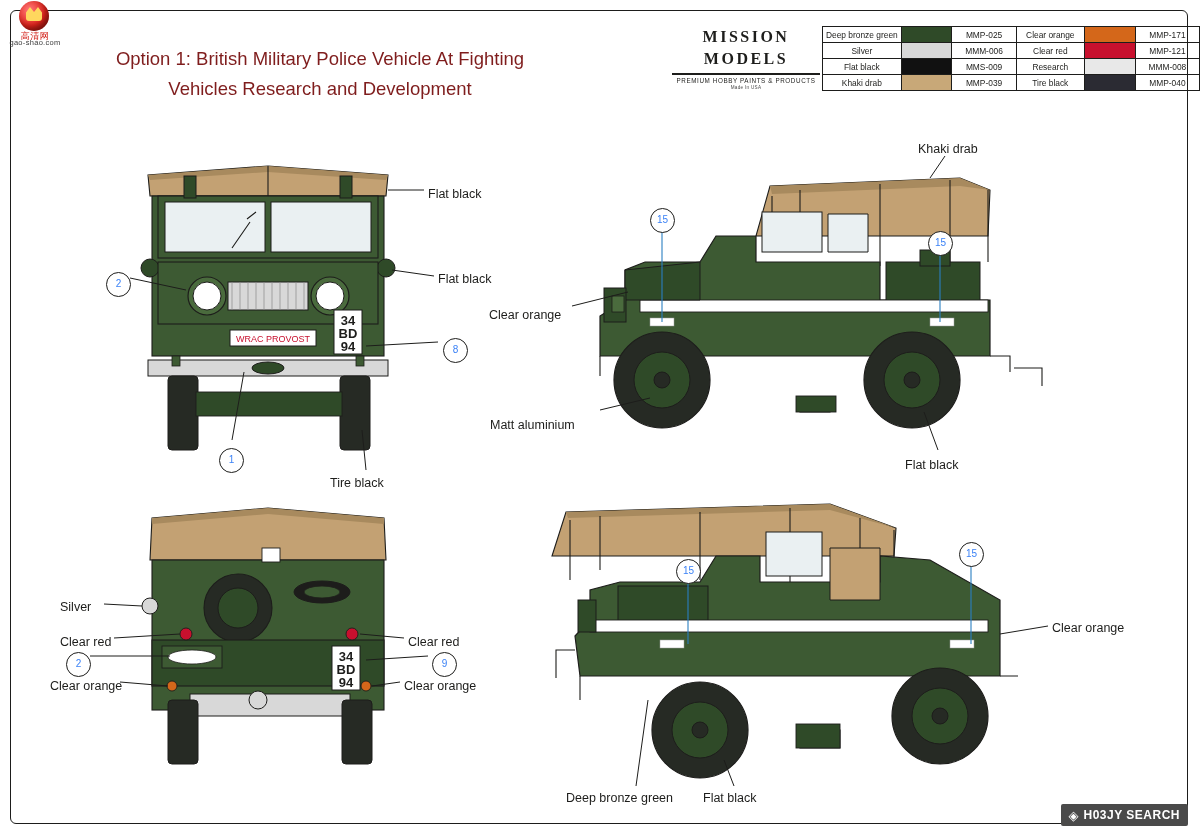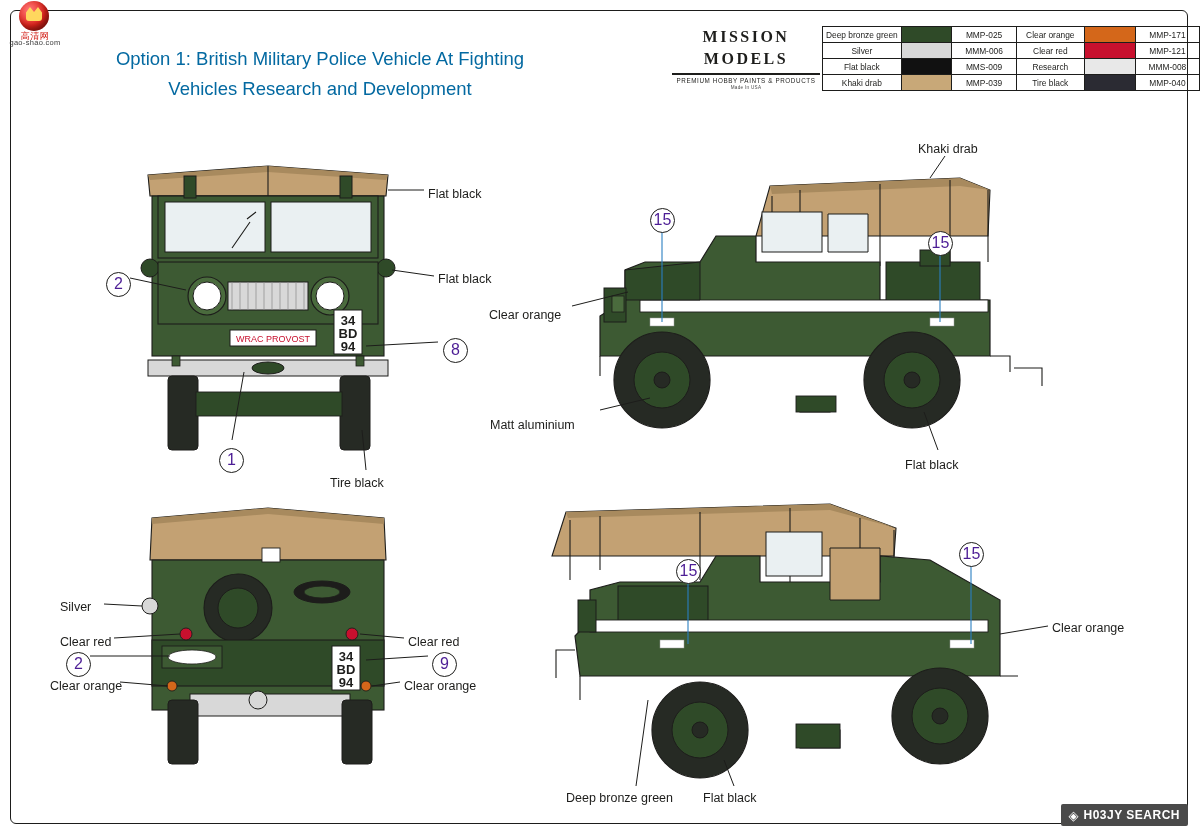--- a/index.html
+++ b/index.html
@@ -30,21 +30,21 @@
     position:absolute;left:0;top:30px;width:70px;text-align:center;
     font-size:9px;color:#d21a12;letter-spacing:.5px;font-weight:normal;
   }
   .wm-tl .t2{
     position:absolute;left:0;top:38px;width:70px;text-align:center;
     font-size:7.5px;color:#3b3b3b;letter-spacing:.3px;
   }
   
   .title{
     position:absolute;left:60px;top:44px;width:520px;
-    font-size:18.5px;line-height:30px;color:#0369a1;text-align:center;
+    font-size:18.5px;line-height:30px;color:#7f1d1d;text-align:center;
   }
   
   .mm-logo{position:absolute;left:672px;top:26px;width:148px;text-align:center;}
   .mm-logo .l1,.mm-logo .l2{
     font-family:"Liberation Serif", serif;font-weight:bold;color:#1d1d1b;
     font-size:16px;letter-spacing:2.5px;line-height:22px;
   }
   .mm-logo .rule{height:1.5px;background:#1d1d1b;margin:3px 0 2px;}
   .mm-logo .l3{font-size:6.3px;letter-spacing:.6px;color:#1d1d1b;}
   .mm-logo .l4{font-size:4.6px;letter-spacing:.3px;color:#4a4a4a;margin-top:1px;}
@@ -57,21 +57,21 @@
     border:1px solid #1d1d1b;height:15px;padding:0 3px;white-space:nowrap;
   }
   .pt-name{width:62px;text-align:center;}
   .pt-swatch{width:52px;padding:0 !important;}
   .pt-code{width:58px;text-align:center;}
   
   .lbl{position:absolute;font-size:12.5px;color:#1d1d1b;white-space:nowrap;}
   .callout{
     position:absolute;width:23px;height:23px;border-radius:50%;
     border:1.3px solid #1d1d1b;background:#ffffff;
-    font-size:16px;color:#4c1d95;text-align:center;line-height:21px;
+    font-size:10px;color:#3b82f6;text-align:center;line-height:21px;
   }
   svg.overlay{position:absolute;left:0;top:0;width:1200px;height:836px;pointer-events:none;}
   
   .wm-br{
     position:absolute;right:12px;bottom:10px;height:22px;
     display:flex;align-items:center;gap:5px;
     background:#4a4a4a;padding:0 8px;border-radius:2px;
   }
   .wm-br .txt{color:#ffffff;font-size:12px;letter-spacing:.5px;font-weight:bold;}
   .wm-br .glyph{color:#ffffff;font-size:13px;}

